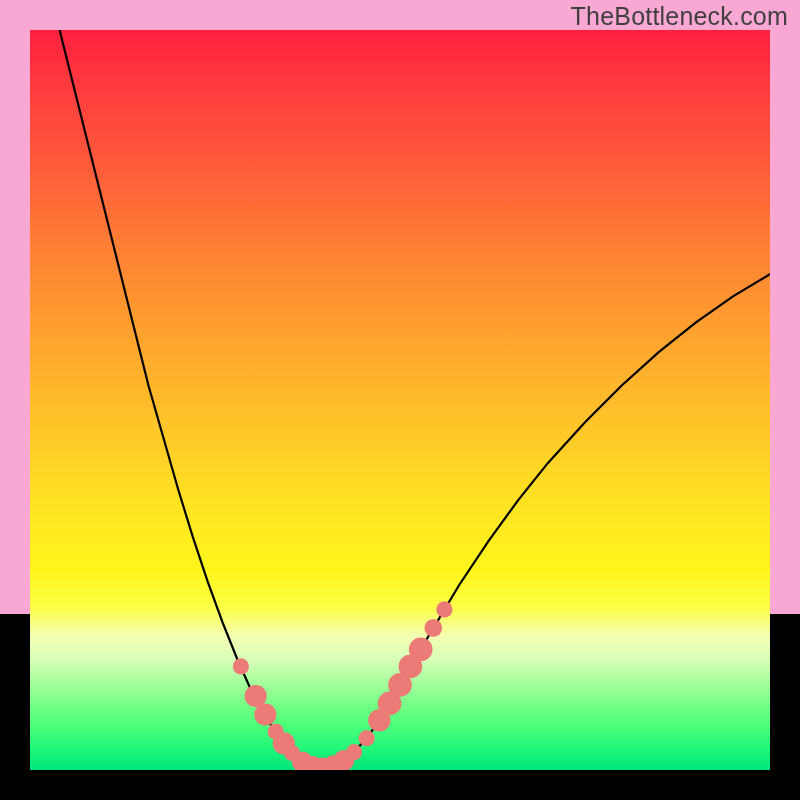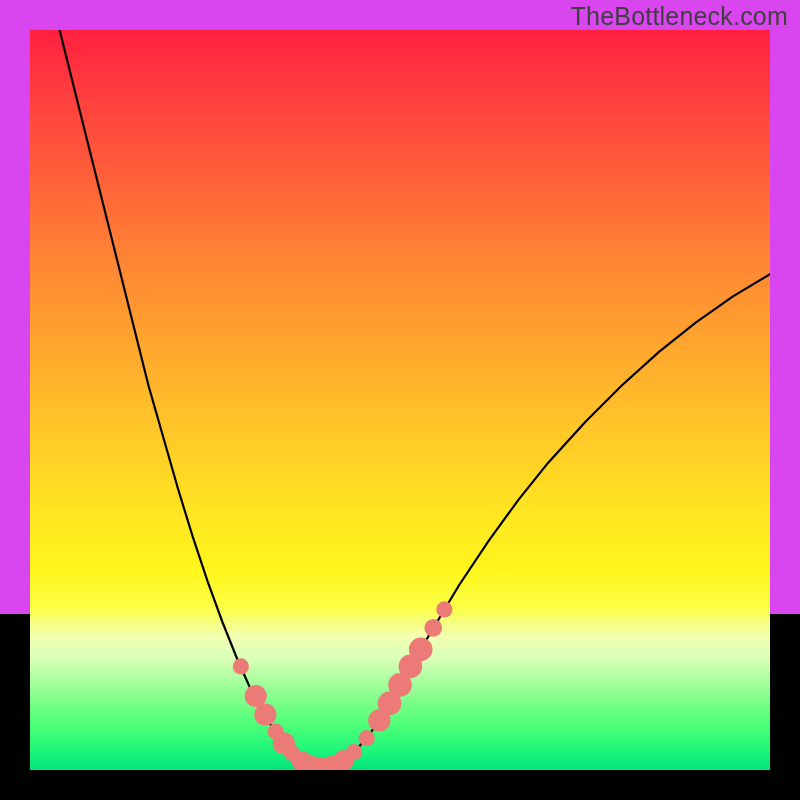--- a/index.html
+++ b/index.html
@@ -8,21 +8,21 @@
     width: 800px;
     height: 800px;
     overflow: hidden;
     background: #000;
     font-family: Arial, Helvetica, sans-serif;
   }
   .frame {
     position: relative;
     width: 800px;
     height: 614px;
-    background: #d946ef;
+    background: #f9a8d4;
   }
   .watermark {
     position: absolute;
     top: 2px;
     right: 12px;
     color: #3f3f3f;
     font-size: 25px;
     font-weight: 500;
     letter-spacing: 0.2px;
     z-index: 10;

